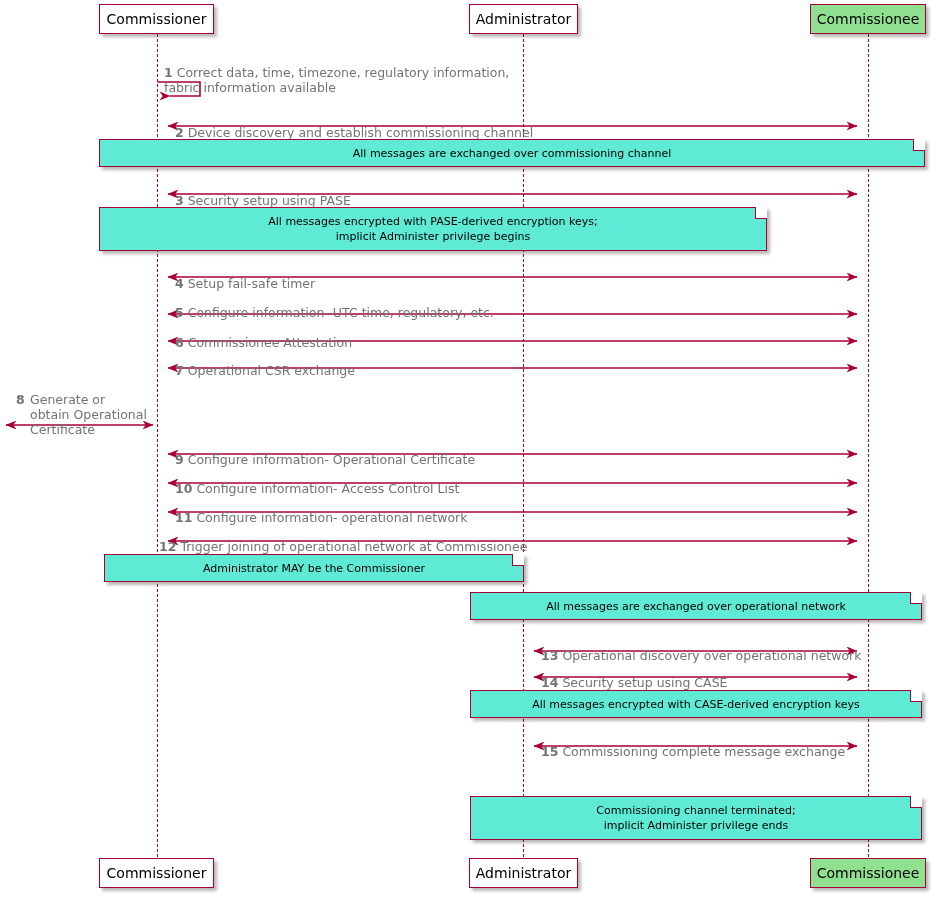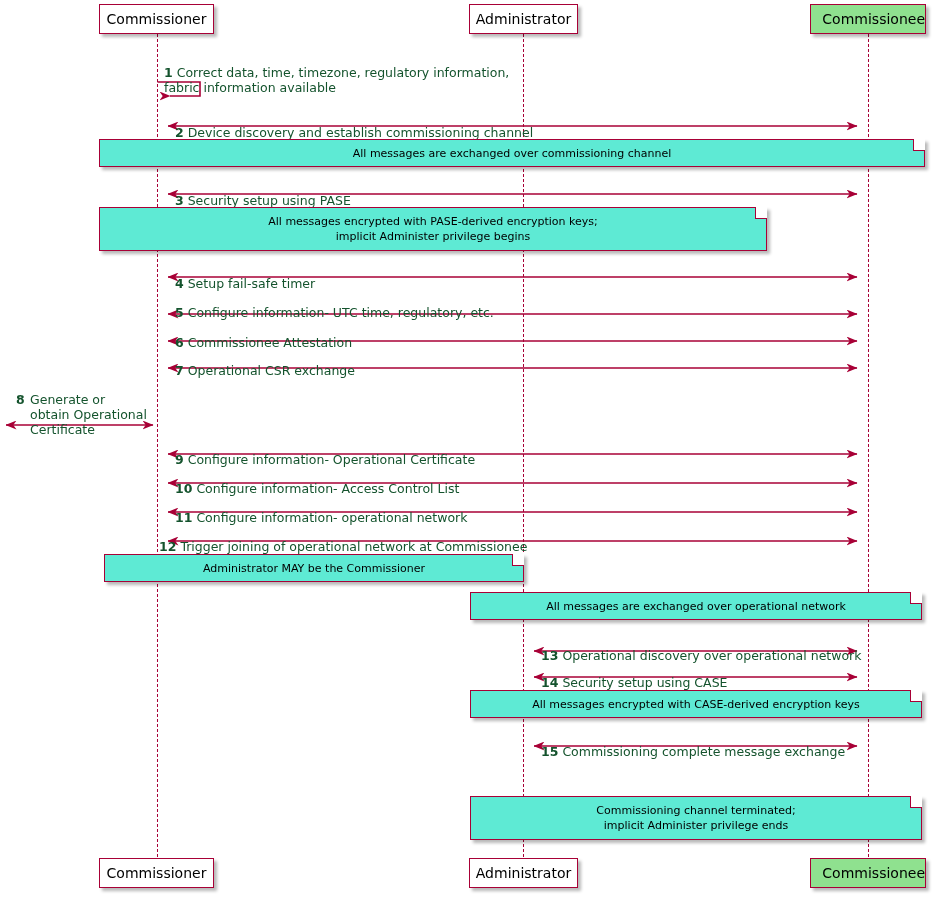--- a/index.html
+++ b/index.html
@@ -31,21 +31,20 @@
     display: flex;
     align-items: center;
     justify-content: center;
     font-size: 14px;
     line-height: 1;
     color: #000000;
     white-space: nowrap;
   }
   .participant-box.green {
     background: #8FE18F;
-    justify-content: flex-end;
   }
   .lifeline {
     position: absolute;
     width: 0;
     border-left: 1.5px dashed #A80036;
   }
   .note {
     position: absolute;
     box-sizing: border-box;
     background: #5eead4;
@@ -74,21 +73,21 @@
   .note-text {
     white-space: pre-line;
     position: relative;
     z-index: 2;
   }
   .msg-label {
     position: absolute;
     font-size: 12.5px;
     line-height: 15px;
     white-space: pre-line;
-    color: #14532d;
+    color: #737373;
   }
   .msg-label .seq {
     font-weight: bold;
   }
   svg.arrows {
     position: absolute;
     left: 0;
     top: 0;
     width: 938px;
     height: 897px;

